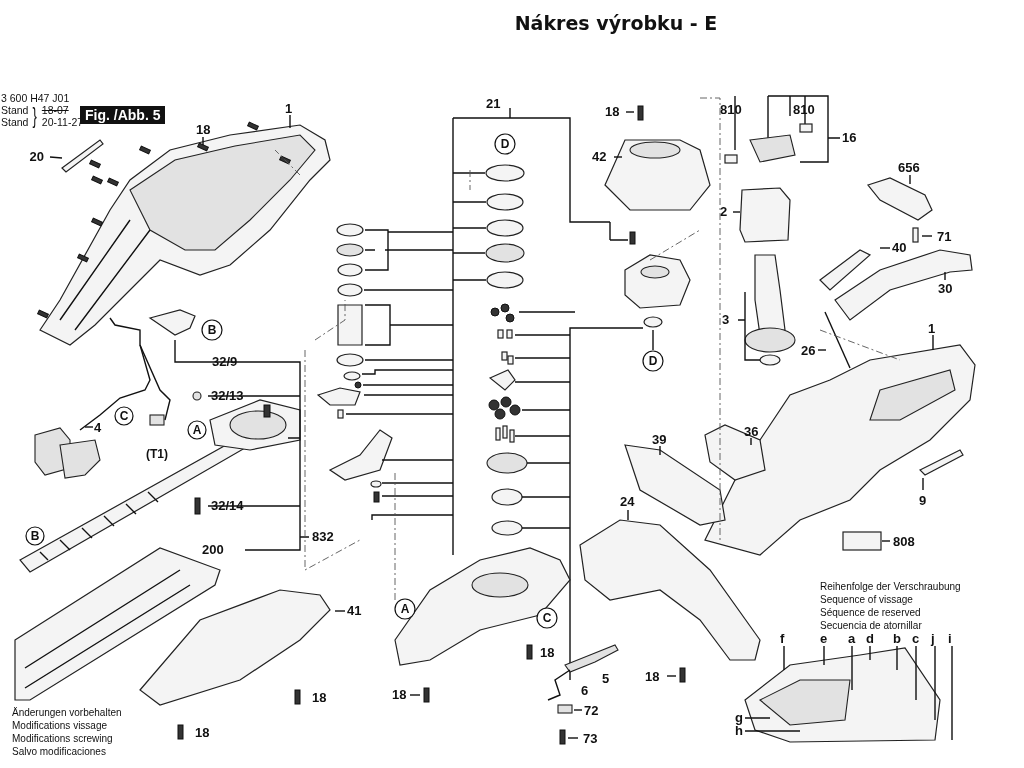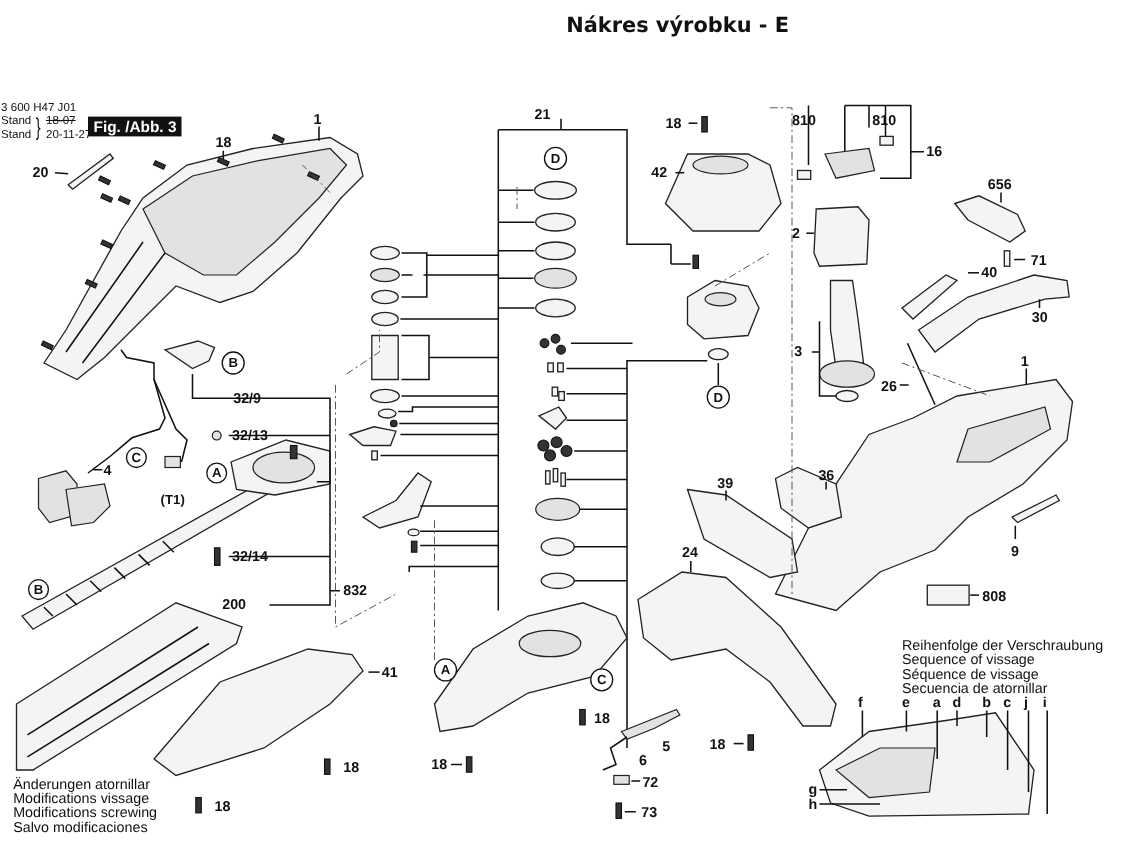--- a/index.html
+++ b/index.html
@@ -6,21 +6,21 @@
   body { width:1024px; height:768px; position:relative; overflow:hidden;
          font-family:"Liberation Sans", sans-serif; color:#111; }
   .title { position:absolute; left:0; top:12px; width:1232px; text-align:center;
            font-family:"DejaVu Sans", sans-serif; font-weight:bold; font-size:19px; color:#111; }
   .meta { position:absolute; left:1px; top:92px; font-size:10.5px; line-height:12px; color:#111; }
   .meta .row { display:flex; align-items:center; }
   .meta .brace { font-size:22px; line-height:22px; margin:0 3px; transform:scaleX(0.6); }
   .meta .strike { text-decoration:line-through; }
   .fig { position:absolute; left:80px; top:106px; background:#111; color:#fff;
          font-weight:bold; font-size:14px; padding:1px 5px; }
-  .note { position:absolute; font-size:13px; line-height:13px; color:#111; }
+  .note { position:absolute; font-size:10px; line-height:13px; color:#111; }
   svg.drawing { position:absolute; left:0; top:0; }
   .lbl { font-family:"Liberation Sans", sans-serif; font-weight:bold; font-size:13px; fill:#111; }
   .lbl-s { font-family:"Liberation Sans", sans-serif; font-weight:bold; font-size:12px; fill:#111; }
   .circ-t { font-family:"Liberation Sans", sans-serif; font-weight:bold; font-size:12px; fill:#111; text-anchor:middle; }
   .ln { stroke:#111; stroke-width:1.4; fill:none; }
   .dash { stroke:#555; stroke-width:0.9; fill:none; stroke-dasharray:7 3 2 3; }
   .part { stroke:#222; stroke-width:1.2; fill:#f4f4f4; }
   .part2 { stroke:#222; stroke-width:1.1; fill:#e2e2e2; }
   .dark { stroke:#111; stroke-width:1; fill:#333; }
 </style>
@@ -36,33 +36,33 @@
       <div>Stand</div>
       <div>Stand</div>
     </div>
     <span class="brace">}</span>
     <div>
       <div class="strike">18-07</div>
       <div>20-11-27</div>
     </div>
   </div>
 </div>
-<div class="fig">Fig. /Abb. 3</div>
+<div class="fig">Fig. /Abb. 5</div>
 
 <div class="note" style="left:12px; top:706px;">
-  <div>Änderungen atornillar</div>
+  <div>Änderungen vorbehalten</div>
   <div>Modifications vissage</div>
   <div>Modifications screwing</div>
   <div>Salvo modificaciones</div>
 </div>
 
 <div class="note" style="left:820px; top:580px;">
   <div>Reihenfolge der Verschraubung</div>
   <div>Sequence of vissage</div>
-  <div>Séquence de vissage</div>
+  <div>Séquence de reserved</div>
   <div>Secuencia de atornillar</div>
 </div>
 
 <svg class="drawing" width="1024" height="768" viewBox="0 0 1024 768">
 
   <g>
     <path class="part" d="M40,330 L60,300 L110,210 L130,180 L170,150 L230,135 L300,125 L325,140 L330,160 L310,180 L270,230 L230,265 L200,275 L160,260 L140,280 L95,325 L70,345 Z"></path>
     <path class="part2" d="M130,190 L175,160 L235,146 L300,135 L315,150 L290,180 L250,220 L215,250 L185,250 L150,230 Z"></path>
     <path class="ln" d="M60,320 L130,220 M75,330 L150,230" stroke-width="0.8"></path>
   </g>

